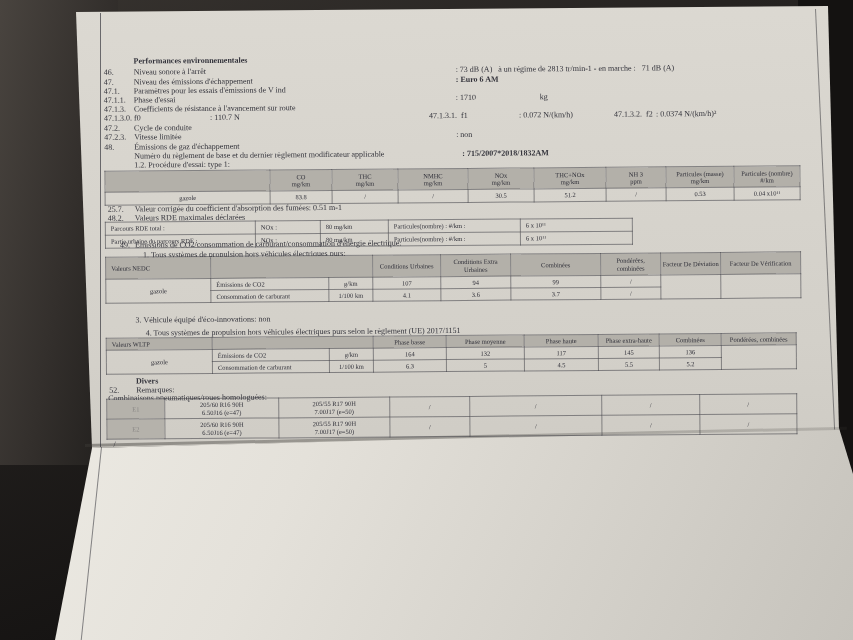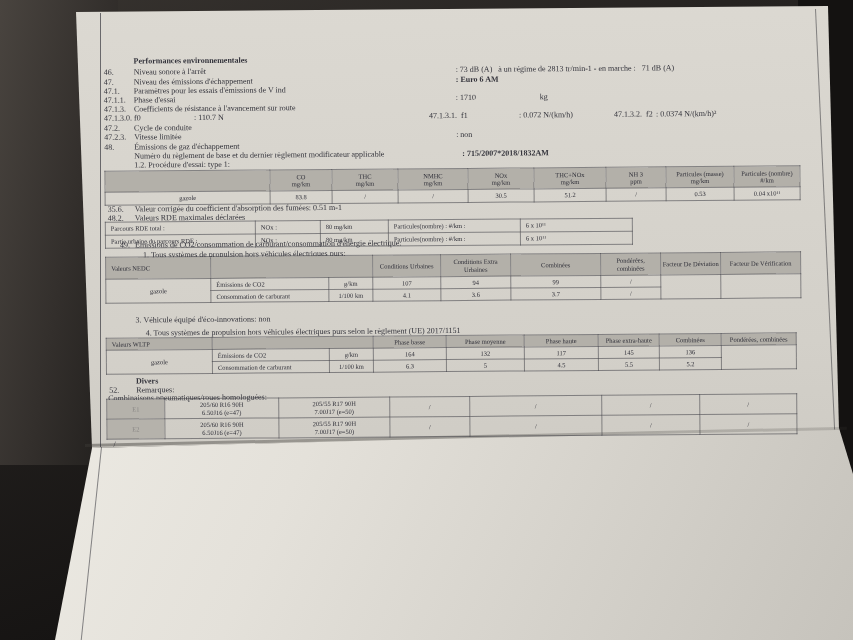--- a/index.html
+++ b/index.html
@@ -102,21 +102,21 @@
       <span class="c-lbl">Phase d'essai</span>
       <span class="c-val">: 1710</span>
       <span style="left:446px">kg</span>
     </div>
     <div class="li" style="top:62px">
       <span class="c-num">47.1.3.</span>
       <span class="c-lbl">Coefficients de résistance à l'avancement sur route</span>
     </div>
     <div class="li" style="top:71px">
       <span style="left:10px">47.1.3.0. f0</span>
-      <span style="left:100px">: 110.7 N</span>
+      <span style="left:116px">: 110.7 N</span>
       <span style="left:335px">47.1.3.1.  f1</span>
       <span style="left:425px">: 0.072 N/(km/h)</span>
       <span style="left:520px">47.1.3.2.  f2</span>
       <span style="left:562px">: 0.0374 N/(km/h)²</span>
     </div>
     <div class="li" style="top:81px">
       <span class="c-num">47.2.</span>
       <span class="c-lbl">Cycle de conduite</span>
     </div>
     <div class="li" style="top:90px">
@@ -194,21 +194,21 @@
           <td>30.5</td>
           <td>51.2</td>
           <td>/</td>
           <td>0.53</td>
           <td>0.04 x10¹¹</td>
         </tr>
       </tbody>
     </table>
 
     <div class="li" style="top:162px">
-      <span style="left:13px">35.6.</span>
+      <span style="left:13px">25.7.</span>
       <span class="c-lbl">Valeur corrigée du coefficient d'absorption des fumées: 0.51 m-1</span>
     </div>
     <div class="li" style="top:171px">
       <span style="left:13px">48.2.</span>
       <span class="c-lbl">Valeurs RDE maximales déclarées</span>
     </div>
 
     <table class="t-rde">
       <colgroup>
           <col style="width:150px">

